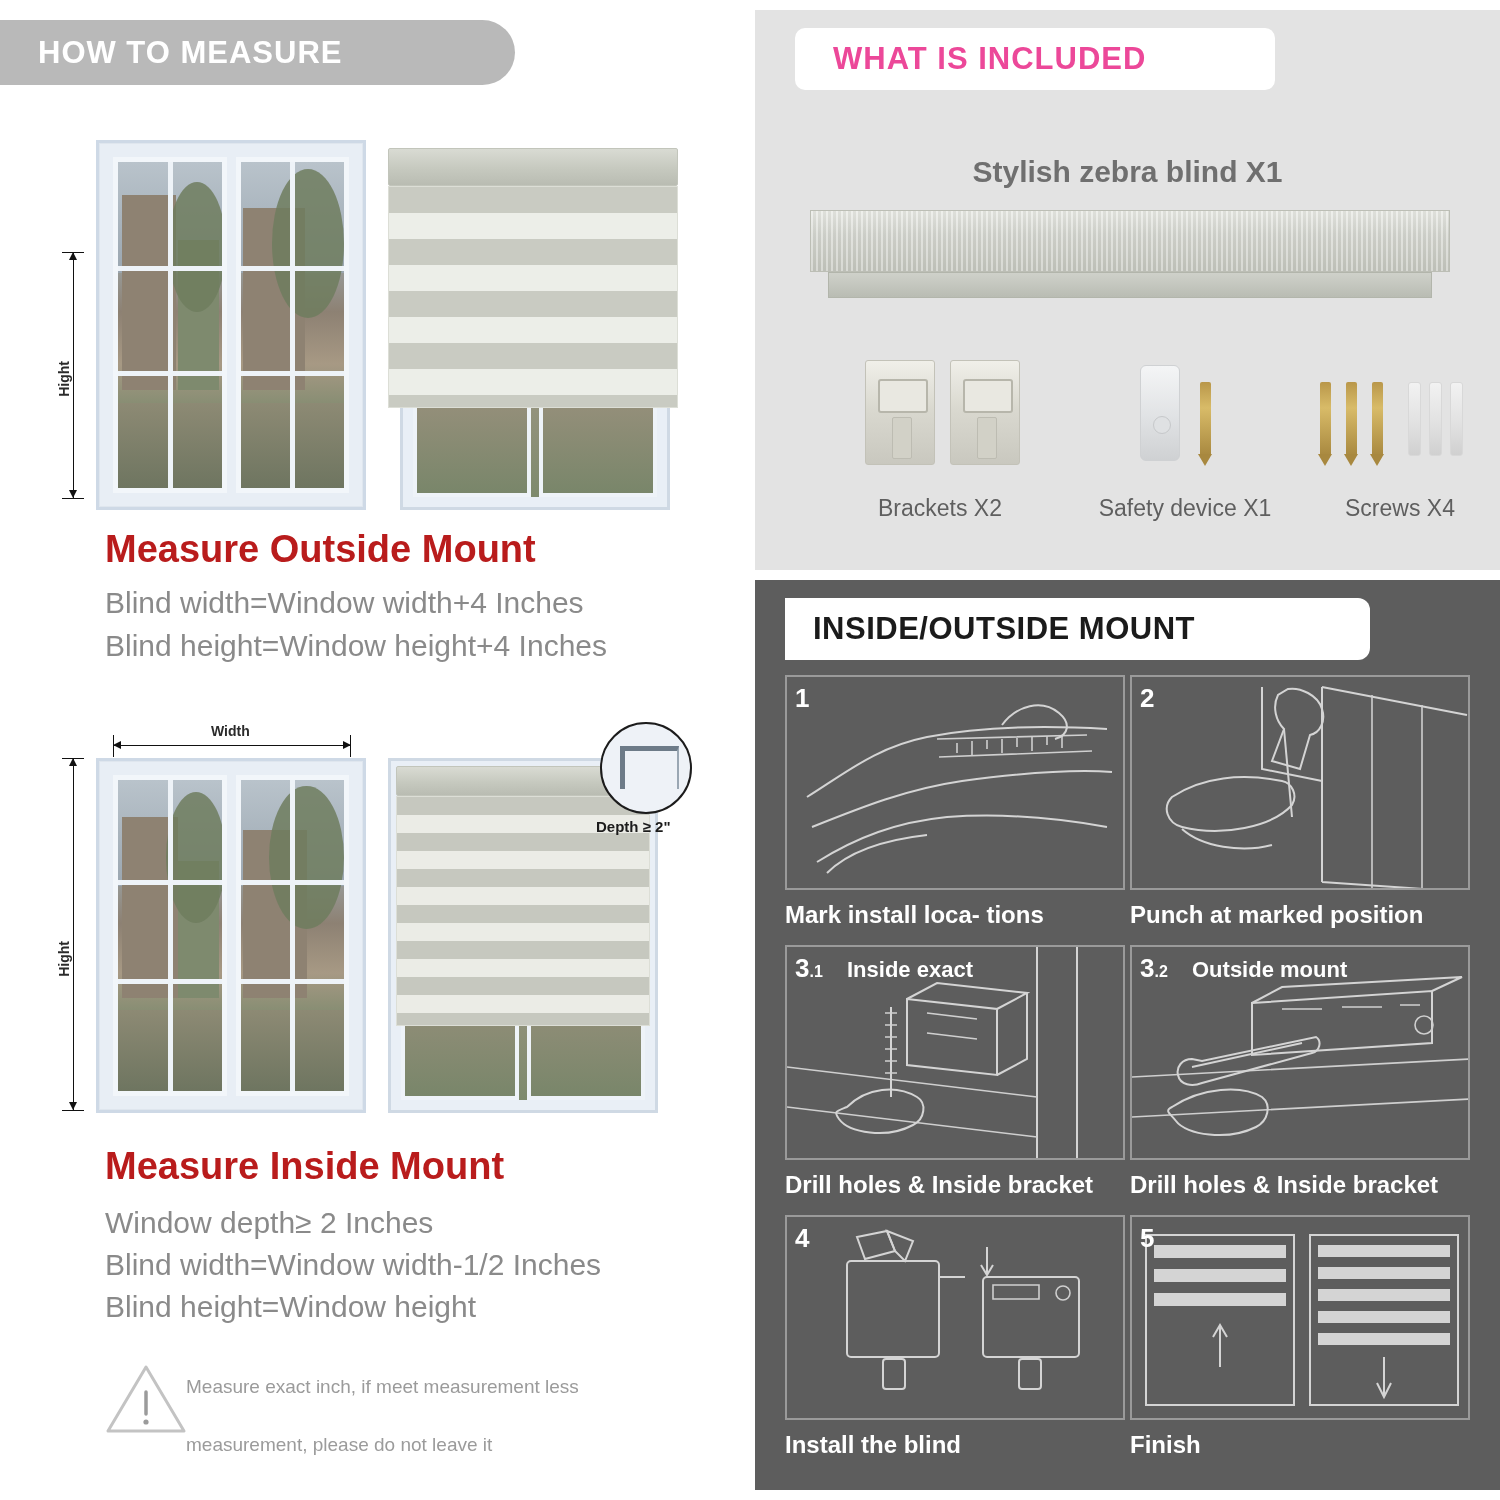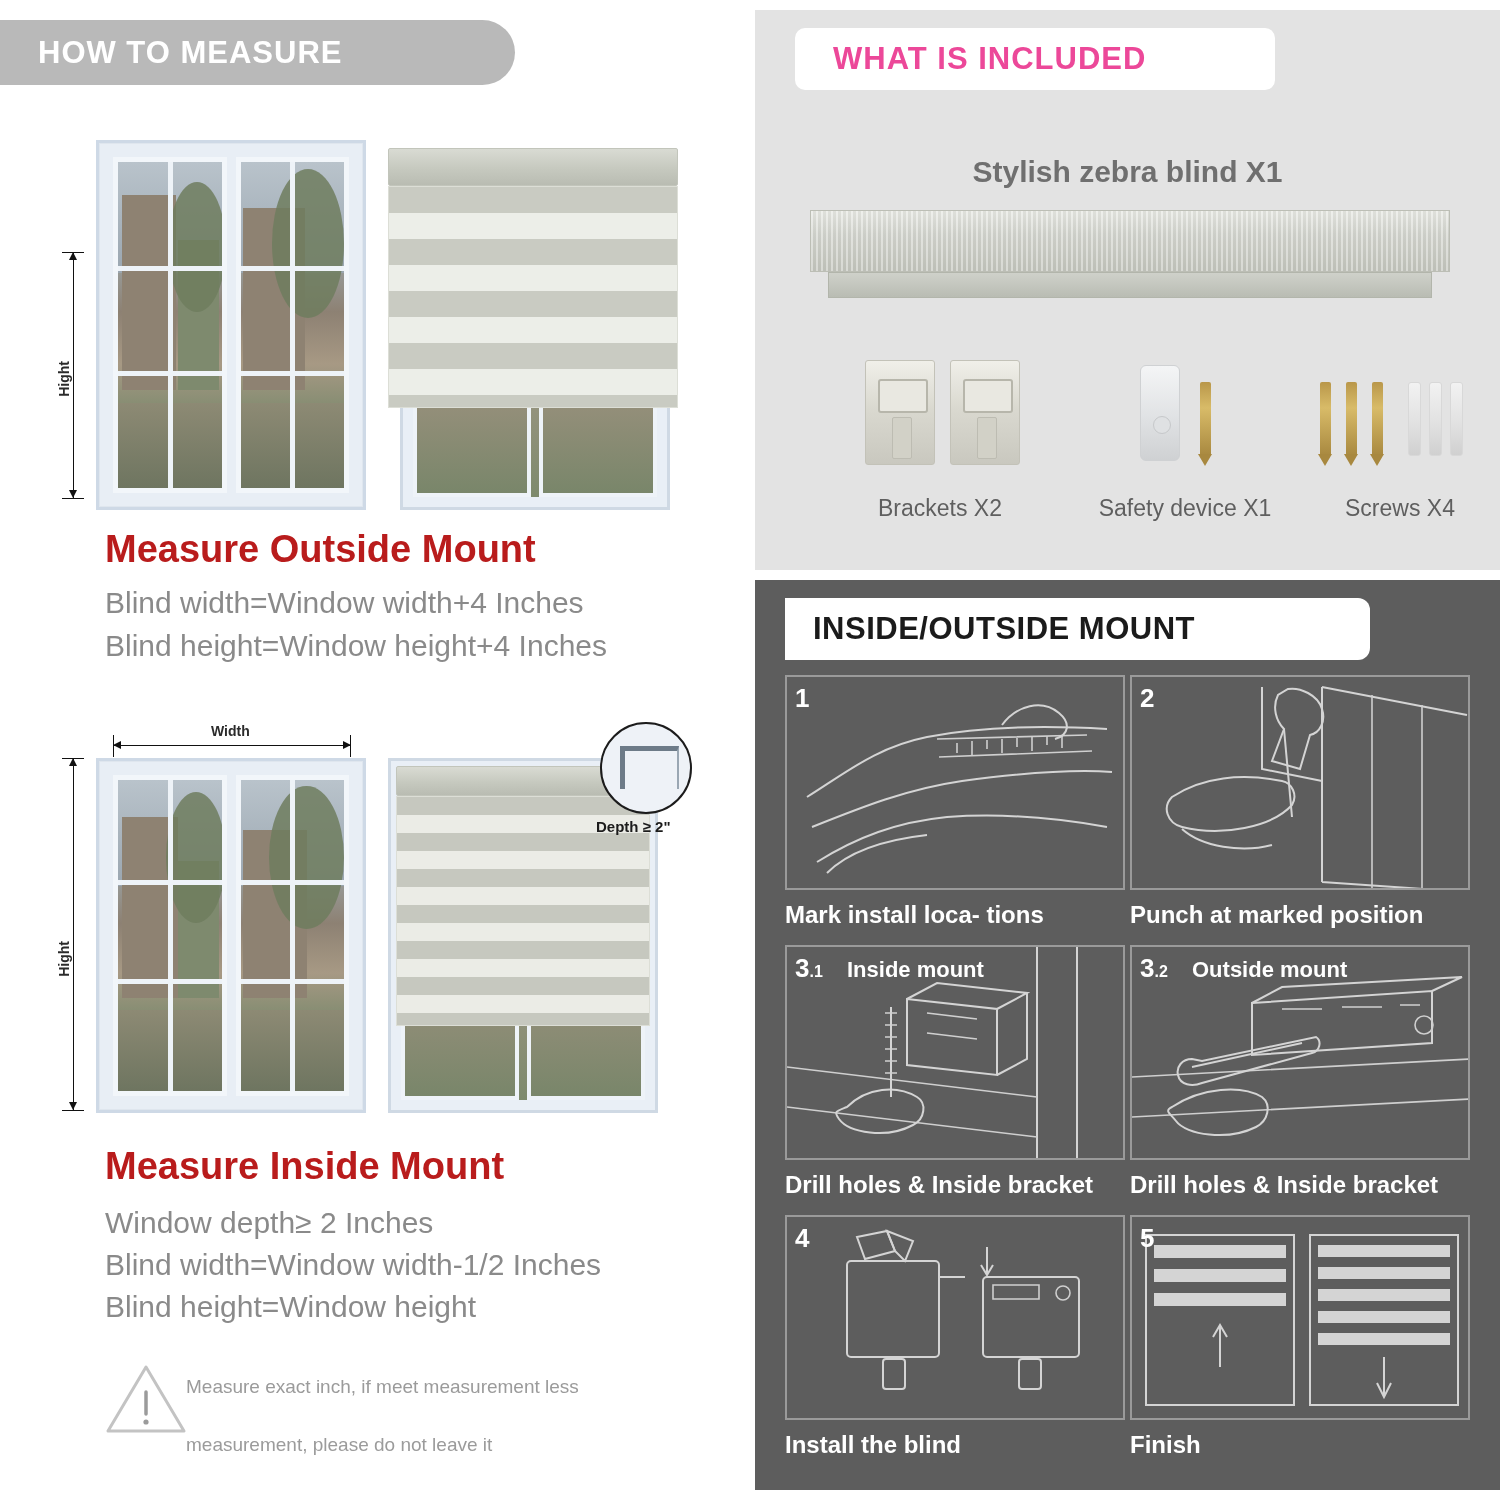--- a/index.html
+++ b/index.html
@@ -435,21 +435,21 @@
             <path class="sk" d="M120 52 L210 62 L210 128 L120 118 Z"></path>
             <path class="sk" d="M120 52 L150 36 L240 46 L210 62"></path>
             <path class="sk" d="M240 46 L240 112 L210 128"></path>
             <path class="sk2" d="M140 66 L190 72 M140 86 L190 92"></path>
             <path class="sk" d="M104 60 L104 150"></path>
             <path class="sk2" d="M98 66 h12 M98 78 h12 M98 90 h12 M98 102 h12 M98 114 h12 M98 126 h12"></path>
             <path class="sk" d="M60 160 C80 140,110 138,130 150 C140 156,138 172,126 178 C100 192,62 186,52 172 C46 164,50 164,60 160Z"></path>
           </svg>
         </div>
         <div class="step-num"><span>3</span><span class="sub">.1</span></div>
-        <div class="step-inline-label">Inside mount</div>
+        <div class="step-inline-label">Inside exact</div>
         <div class="step-cap" style="left:0;top:226px;">Drill holes &amp;  Inside bracket</div>
       </div>
 
       <div class="step" style="left:375px;top:365px;width:340px;height:260px;">
         <div class="step-img" style="width:340px;height:215px;">
           <svg width="340" height="215" viewBox="0 0 340 215">
             <path class="sk2" d="M0 130 L338 112 M0 170 L338 152"></path>
             <path class="sk" d="M120 56 L300 44 L300 96 L120 108 Z"></path>
             <path class="sk" d="M120 56 L150 40 L330 30 L300 44"></path>
             <path class="sk2" d="M150 62 h40 M210 60 h40 M268 58 h20"></path>

